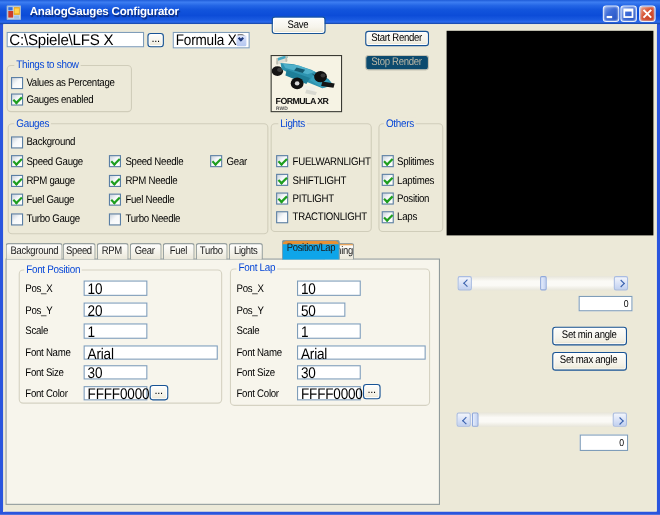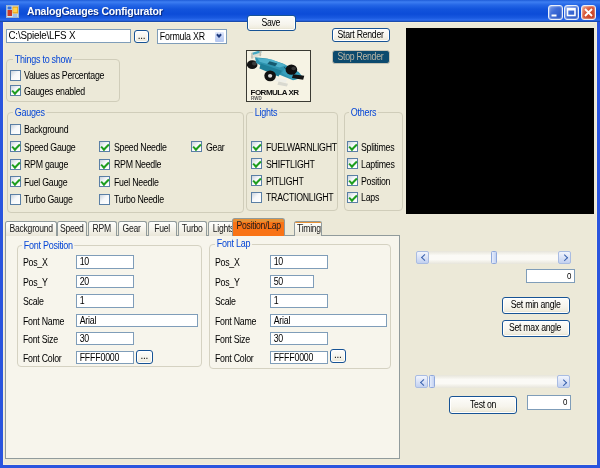--- a/index.html
+++ b/index.html
@@ -12,21 +12,21 @@
 .wb svg{position:absolute;left:0;top:0}
 .lb{position:absolute;font-size:10px;letter-spacing:-0.3px;line-height:11px;white-space:nowrap;color:#000;transform:scaleX(0.88);transform-origin:0 50%}
 .cb{position:absolute;width:11px;height:11px;border:1px solid #5A7FA5;background:linear-gradient(135deg,#CAD3DD 0%,#F6F8FA 45%,#fff 100%)}
 .cb.on::after{content:"";position:absolute;left:1.2px;top:2.2px;width:5.5px;height:2.8px;border-left:2px solid #1E9E1E;border-bottom:2px solid #1E9E1E;transform:rotate(-45deg)}
 .grp{position:absolute;border:1px solid #D0CDBA;border-radius:4px}
 .gt{position:absolute;font-size:10px;letter-spacing:-0.3px;line-height:11px;color:#0646D6;background:#ECE9D8;padding:0 2px;white-space:nowrap;transform:scaleX(0.9);transform-origin:0 50%}
 .gt.pg{background:#F7F5EC}
 .btn{position:absolute;border:1px solid #175395;border-radius:3px;background:linear-gradient(180deg,#FDFDFB,#F6F4EC 60%,#F0EDDF 85%,#DFD9C5);font-size:10px;letter-spacing:-0.3px;color:#000;text-align:center;box-shadow:inset 0 0 0 1px #fff}
 .btn u{display:inline-block;transform:scaleX(0.87);text-decoration:none}
 .btn.dis{border-color:#C6C3B4;background:#0c4a6e;color:#BAB6A5;box-shadow:none}
-.tf{position:absolute;border:1px solid #7F9DB9;background:#fff;font-size:10px;letter-spacing:-0.2px;color:#000;white-space:nowrap}
+.tf{position:absolute;border:1px solid #7F9DB9;background:#fff;font-size:14px;letter-spacing:-0.2px;color:#000;white-space:nowrap}
 .tf span{display:inline-block;transform:scaleX(0.88);transform-origin:0 50%;padding-left:3px}
 .tab i{display:block}
 .tab{position:absolute;top:220.5px;height:15px;border:1px solid #919B9C;border-bottom:none;border-radius:2.5px 2.5px 0 0;background:linear-gradient(180deg,#FEFEFD,#F3F1E8 60%,#E9E6D8);font-size:10px;letter-spacing:-0.3px;text-align:center;color:#1A1A1A}
 .sb{position:absolute;height:13px;background:linear-gradient(180deg,#E7E5DA,#FBFAF6 35%,#FBFAF6 65%,#E7E5DA)}
 .sba{position:absolute;top:0;width:13px;height:13px;border:1px solid #A9BCE2;border-radius:2px;background:linear-gradient(180deg,#F2F5FC,#D8E1F6 55%,#C2D1F0)}
 .sba::after{content:"";position:absolute;top:3.8px;width:4.2px;height:4.2px;border-left:1.5px solid #3A62AE;border-bottom:1.5px solid #3A62AE}
 .sba.l::after{left:4.5px;transform:rotate(45deg)}
 .sba.r::after{left:2.5px;transform:rotate(-135deg)}
 .thumb{position:absolute;top:0;width:5.5px;height:13px;border:1px solid #8FA8DC;border-radius:1.5px;background:linear-gradient(90deg,#E6EDFB,#C3D2F2)}
 </style></head><body>
@@ -146,21 +146,21 @@
 <div style="position:absolute;left:406px;top:27.5px;width:188px;height:186.5px;background:#000"></div>
 <div style="position:absolute;left:4.5px;top:235px;width:395px;height:224px;border:1px solid #919B9C;background:#F7F5EC"></div>
 <div class="tab" style="left:4.5px;width:52px;line-height:13px"><span style="display:inline-block;transform:scaleX(0.86)">Background</span></div>
 <div class="tab" style="left:57px;width:29.5px;line-height:13px"><span style="display:inline-block;transform:scaleX(0.86)">Speed</span></div>
 <div class="tab" style="left:87.5px;width:29px;line-height:13px"><span style="display:inline-block;transform:scaleX(0.86)">RPM</span></div>
 <div class="tab" style="left:117.5px;width:29px;line-height:13px"><span style="display:inline-block;transform:scaleX(0.86)">Gear</span></div>
 <div class="tab" style="left:147.5px;width:29px;line-height:13px"><span style="display:inline-block;transform:scaleX(0.86)">Fuel</span></div>
 <div class="tab" style="left:177.5px;width:29px;line-height:13px"><span style="display:inline-block;transform:scaleX(0.86)">Turbo</span></div>
 <div class="tab" style="left:207.5px;width:31px;line-height:13px"><span style="display:inline-block;transform:scaleX(0.86)">Lights</span></div>
 <div class="tab" style="left:294px;width:27.5px;line-height:13px"><i style="position:absolute;left:0;right:0;top:0;height:1.5px;background:#E79135;border-radius:2px 2px 0 0"></i><span style="display:inline-block;transform:scaleX(0.86)">Timing</span></div>
-<div class="tab" style="left:232px;top:218px;width:52.5px;height:18px;line-height:14px;background:#f97316;border-radius:3px 3px 0 0;z-index:3"><i style="position:absolute;left:0;right:0;top:0;height:2.5px;background:#E79135;border-radius:3px 3px 0 0"></i><span style="display:inline-block;transform:scaleX(0.86)">Position/Lap</span></div>
+<div class="tab" style="left:256px;top:218px;width:52.5px;height:18px;line-height:14px;background:#0ea5e9;border-radius:3px 3px 0 0;z-index:3"><i style="position:absolute;left:0;right:0;top:0;height:2.5px;background:#E79135;border-radius:3px 3px 0 0"></i><span style="display:inline-block;transform:scaleX(0.86)">Position/Lap</span></div>
 <div class="grp" style="left:17px;top:245px;width:184.5px;height:122px;border-color:#D5D2C2"></div>
 <div class="gt pg" style="left:22px;top:239.5px">Font Position</div>
 <div class="lb" style="left:22.5px;top:257px">Pos_X</div>
 <div class="tf" style="left:76px;top:255px;width:58px;height:13.5px;line-height:12px"><span>10</span></div>
 <div class="lb" style="left:22.5px;top:276.5px">Pos_Y</div>
 <div class="tf" style="left:76px;top:274.5px;width:58px;height:13.5px;line-height:12px"><span>20</span></div>
 <div class="lb" style="left:22.5px;top:296px">Scale</div>
 <div class="tf" style="left:76px;top:294px;width:58px;height:13.5px;line-height:12px"><span>1</span></div>
 <div class="lb" style="left:22.5px;top:315.5px">Font Name</div>
 <div class="tf" style="left:76px;top:313.5px;width:121.5px;height:13.5px;line-height:12px"><span>Arial</span></div>
@@ -190,14 +190,13 @@
 <div class="thumb" style="left:75px"></div>
     </div>
 <div class="tf" style="left:525.5px;top:268.5px;width:49px;height:14.5px;line-height:12.5px;text-align:right;font-size:9px"><span style="transform-origin:100% 50%;padding-right:3px">0</span></div>
 <div class="btn" style="left:501.5px;top:297px;width:68px;height:16.5px;line-height:14px"><u>Set min angle</u></div>
 <div class="btn" style="left:501.5px;top:320px;width:68px;height:16.5px;line-height:14px"><u>Set max angle</u></div>
 <div class="sb" style="left:415px;top:375px;width:155px">
 <div class="sba l" style="left:0"></div>
       <div class="sba r" style="right:0"></div>
 <div class="thumb" style="left:14px"></div>
     </div>
-<div class="btn" style="left:449px;top:396px;width:68px;height:18px;line-height:16px"><u>Test on</u></div>
 <div class="tf" style="left:527px;top:394.5px;width:44px;height:15px;line-height:13px;text-align:right;font-size:9px"><span style="transform-origin:100% 50%;padding-right:3px">0</span></div>
 </div>
 </body></html>

